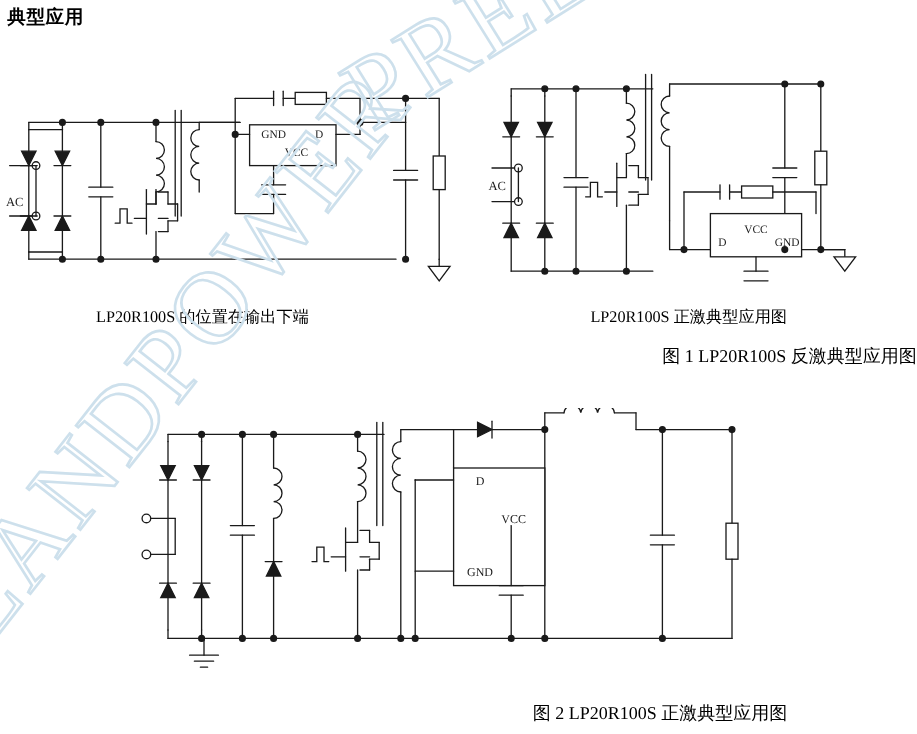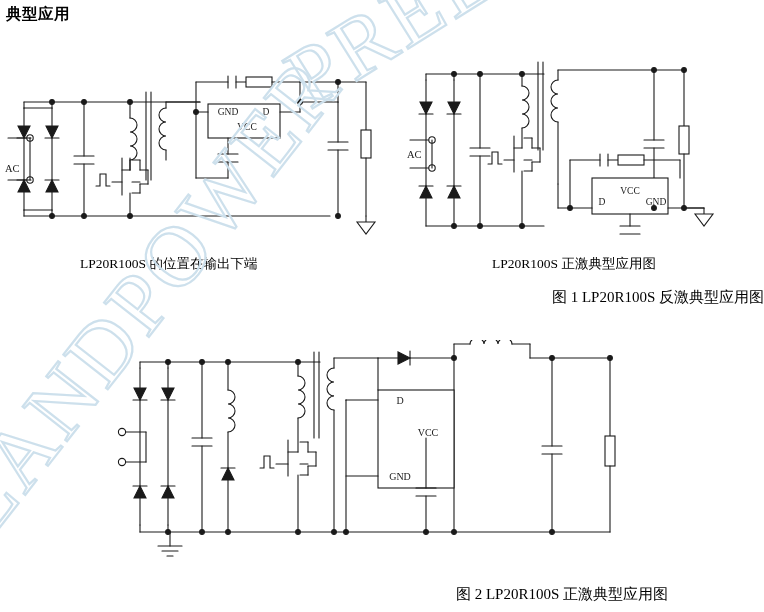--- a/index.html
+++ b/index.html
@@ -441,15 +441,15 @@
       <line x1="52" y1="211" x2="68" y2="211"></line>
       <line x1="57" y1="216" x2="63" y2="216"></line>
     </g>
     <g font-size="10" fill="#1a1a1a">
       <text x="290" y="64" text-anchor="middle">D</text>
       <text x="318" y="96" text-anchor="middle">VCC</text>
       <text x="290" y="140" text-anchor="middle">GND</text>
     </g>
   </svg>
 
-  <div class="fig-caption" style="left:12px; width:656px; top:585px;">图 2   LP20R100S 正激典型应用图</div>
+  <div class="fig-caption" style="left:0; width:656px; top:585px;">图 2   LP20R100S 正激典型应用图</div>
 
 </div>
 
 </body></html>

